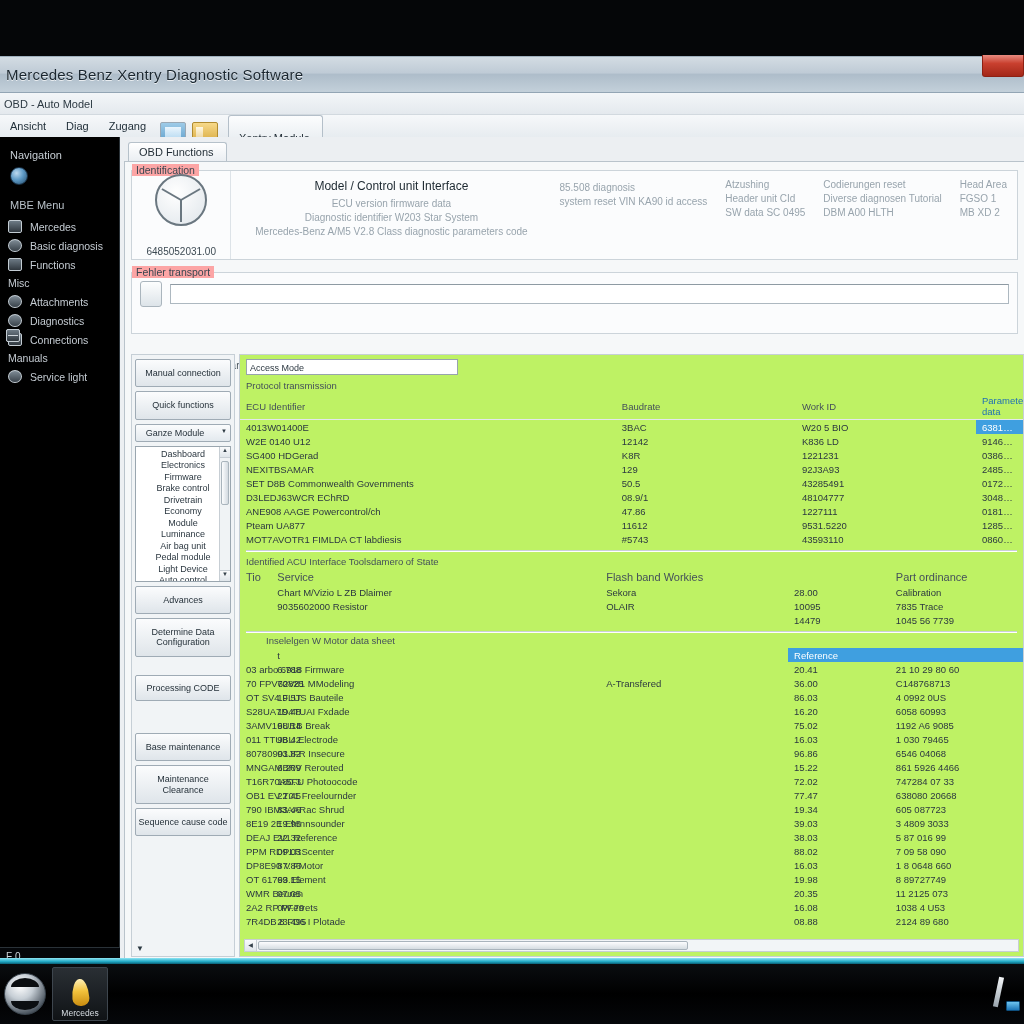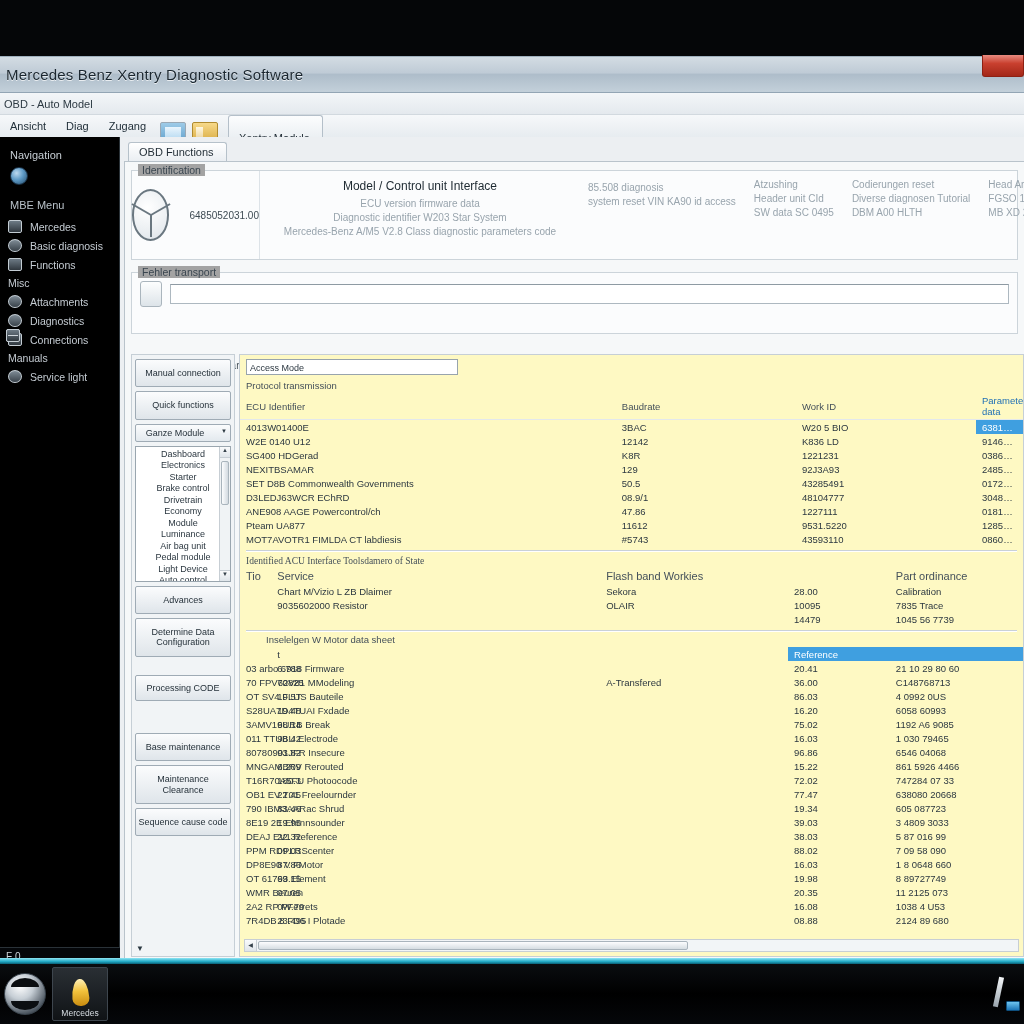--- a/index.html
+++ b/index.html
@@ -132,29 +132,29 @@
     background: linear-gradient(180deg,#ffffff,#eaeef2);
     border: 1px solid #b6c1ca; border-bottom: none; border-radius: 3px 3px 0 0;
   }
   .panel-outer {
     position: absolute; left: 4px; top: 24px; right: 0; bottom: 0;
     background: #f6f8f9; border: 1px solid #b9c3cb; border-right: none; border-bottom: none;
   }
 
   .groupbox { position: relative; margin: 8px 6px 0 6px; border: 1px solid #ccd4da; background: #fbfcfd; }
   .group-label {
-    position: absolute; left: 6px; top: -7px; background: #a3a3a3;
+    position: absolute; left: 0; top: -7px; background: #fca5a5;
     padding: 0 4px; font-size: 10.5px; color: #3a4650;
   }
 
   
   .vehicle { display: flex; align-items: stretch; height: 88px; }
   .veh-logo-cell {
     width: 128px; border-right: 1px solid #dde3e8;
-    display: flex; flex-direction: row; align-items: center; justify-content: center; gap: 20px;
+    display: flex; flex-direction: column; align-items: center; justify-content: center; gap: 20px;
   }
   .mb-star {
     width: 52px; height: 52px; border-radius: 50%;
     border: 2px solid #6a7780; position: relative;
     background: radial-gradient(circle at 40% 35%, #ffffff, #dfe5ea);
   }
   .mb-star i {
     position: absolute; left: 50%; top: 50%; width: 2px; height: 22px;
     background: #6a7780; transform-origin: 50% 0;
   }
@@ -230,21 +230,21 @@
     border-bottom: 1px solid #c7ced4;
   }
   .vscroll .arrow.dn { top: auto; bottom: 0; border-bottom: none; border-top: 1px solid #c7ced4; }
   .spacer-sm { height: 10px; }
   .spacer-md { height: 24px; }
   .leftpane-caret {
     position: absolute; left: 4px; bottom: 3px; font-size: 8px; color: #2c3942;
   }
 
   .rightpane {
-    flex: 1; background: #fef9c3; border: 1px solid #c6cfd6; position: relative; overflow: hidden;
+    flex: 1; background: #bef264; border: 1px solid #c6cfd6; position: relative; overflow: hidden;
   }
 
   
   .searchrow { padding: 4px 6px 2px 6px; }
   .searchbox {
     width: 212px; height: 16px; background: #fff; border: 1px solid #98a4ad;
     font-size: 9px; color: #2b3740; padding: 1px 3px; line-height: 14px;
   }
   .subcaption { font-size: 9.5px; color: #44505a; padding: 3px 6px 2px 6px; }
 
@@ -256,21 +256,21 @@
   }
   .tbl th.accent { color: #1f6fb5; }
   .tbl td {
     font-size: 9.5px; color: #2b3740; padding: 1.5px 6px;
     white-space: nowrap; overflow: hidden; text-overflow: ellipsis;
   }
   .tbl tr.sel td.hl { background: #3f9fe0; color: #fff; }
 
   .hr-sunken { height: 2px; margin: 4px 6px 0 6px; border-top: 1px solid #c9d1d8; border-bottom: 1px solid #ffffff; }
 
-  .section-caption { font-size: 9.5px; color: #44505a; padding: 4px 6px 2px 6px; font-family: Liberation Serif, serif; }
+  .section-caption { font-size: 9.5px; color: #44505a; padding: 4px 6px 2px 6px; }
   .sub-caption2 { font-size: 9.5px; color: #44505a; padding: 2px 6px 2px 26px; }
 
   .tbl2 { width: 100%; border-collapse: collapse; table-layout: fixed; }
   .tbl2 th {
     font-size: 11px; font-weight: normal; color: #44505a; text-align: left; padding: 2px 6px;
   }
   .tbl2 td { font-size: 9.5px; color: #2b3740; padding: 1.5px 6px; white-space: nowrap; }
   .tbl2 tr.sel td.hl2 { background: #3f9fe0; color: #fff; }
 
   .hscroll {
@@ -474,21 +474,21 @@
 
           <div class="leftpane">
             <div class="btn">Manual connection</div>
             <div class="btn">Quick functions</div>
             <div class="combo">Ganze Module</div>
 
             <div class="listbox">
               <div class="rows">
                 <div class="row">Dashboard</div>
                 <div class="row">Electronics</div>
-                <div class="row">Starter</div>
+                <div class="row">Firmware</div>
                 <div class="row">Brake control</div>
                 <div class="row">Drivetrain</div>
                 <div class="row">Economy</div>
                 <div class="row">Module</div>
                 <div class="row">Luminance</div>
                 <div class="row">Air bag unit</div>
                 <div class="row">Pedal module</div>
                 <div class="row">Light Device</div>
                 <div class="row">Auto control</div>
 

